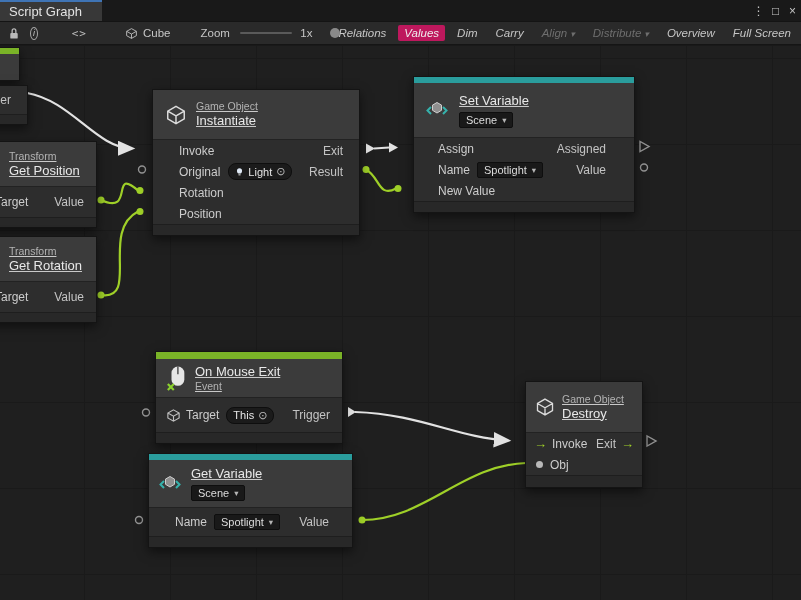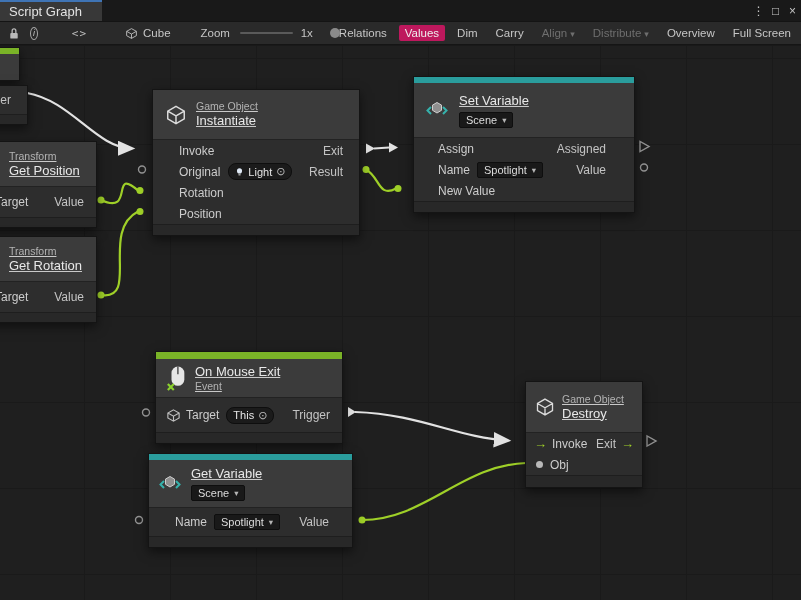--- a/index.html
+++ b/index.html
@@ -20,21 +20,21 @@
              border-top:1px solid #141414; border-bottom:1px solid #151515;
              display:flex; align-items:center; padding:0 4px; font-size:11.5px; color:#c6c6c6; }
   .tb-icon { display:flex; align-items:center; justify-content:center; }
   .info-circle { width:13px; height:13px; border:1px solid #a8a8a8; border-radius:50%;
                  font-size:9px; font-style:italic; color:#c0c0c0; display:flex; align-items:center; justify-content:center; }
   .code-glyph { font-family:"DejaVu Sans Mono", monospace; font-size:11px; color:#bdbdbd; letter-spacing:1px; }
   .tb-obj { display:flex; align-items:center; gap:5px; }
   .zoom-track { position:relative; width:100px; height:2px; background:#5a5a5a; border-radius:1px; }
   .zoom-handle { position:absolute; top:-4px; left:90px; width:10px; height:10px; border-radius:50%; background:#8a8a8a; }
   .tb-btns { display:flex; align-items:center; gap:6px; margin-left:20px; }
-  .tb-btn { padding:2px 6px; border-radius:2px; color:#c6c6c6; white-space:nowrap; cursor:default; }
+  .tb-btn { padding:2px 6px; border-radius:2px; color:#c6c6c6; white-space:nowrap; cursor:default;font-style:italic; }
   .tb-btn.active { background:#be185d; color:#eee; }
   .tb-btn.dim { color:#6e6e6e; }
   .tb-btn .caret { font-size:9px; margin-left:3px; }
   
   .canvas { position:absolute; top:46px; left:0; width:801px; height:554px; overflow:hidden;
             background-color:#1f1f1f;
             background-image:linear-gradient(#1a1a1a 1px, transparent 1px),
                              linear-gradient(90deg,#1a1a1a 1px, transparent 1px);
             background-size:86px 86px; background-position:-2px 12px; }
   .wires { position:absolute; top:0; left:0; pointer-events:none; }

